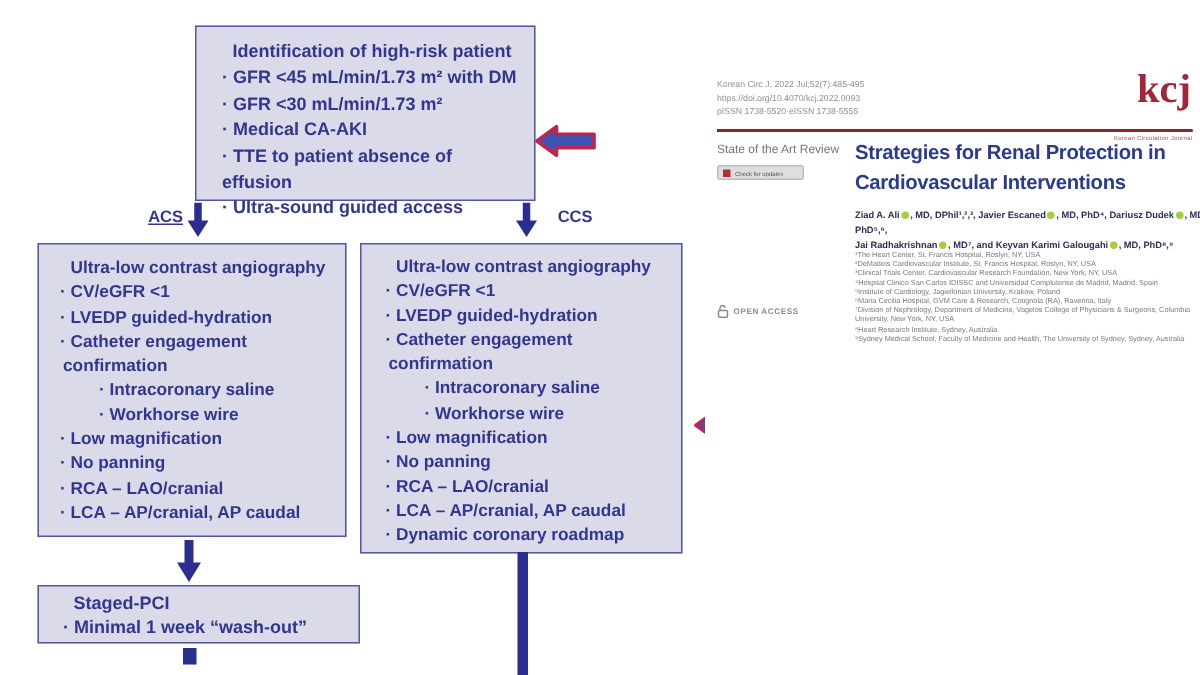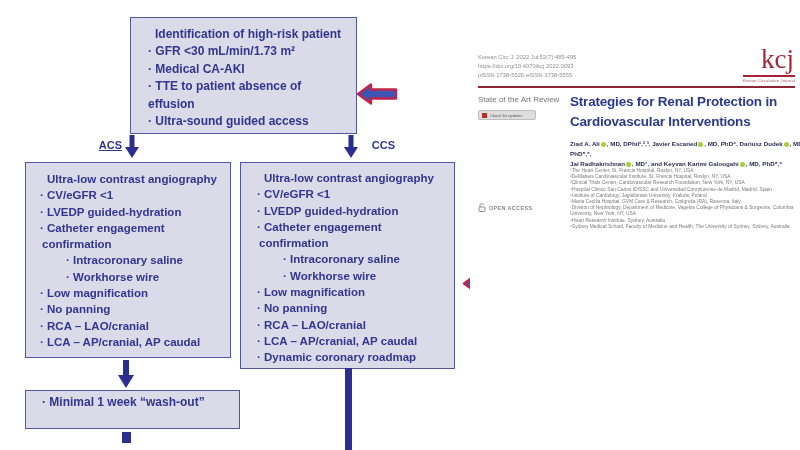--- a/index.html
+++ b/index.html
@@ -28,22 +28,22 @@
   .lbl-ccs{left:361px;top:139px;width:34px;text-align:right;}
 
   .svgabs{position:absolute;display:block;}
   .ccs-line{position:absolute;left:345px;top:368px;width:7px;height:82px;background:#2b2e8f;}
   .stub{position:absolute;left:122px;top:432px;width:9px;height:11px;background:#2b2e8f;}
 
   
   .paper{position:absolute;left:470px;top:0;width:330px;height:450px;background:#fff;}
   .cite{position:absolute;left:8px;top:53px;font-size:5.8px;line-height:9px;color:#8f8f8f;}
   .logo{position:absolute;right:5px;top:46px;text-align:right;}
-  .logo-text{font-family:"Liberation Serif",serif;font-weight:400;font-size:27px;
-    line-height:27px;color:#a32638;border-bottom:2.5px solid #a32638;padding:0 1px 2px 6px;}
+  .logo-text{font-family:"Liberation Serif",serif;font-weight:700;font-size:27px;
+    line-height:27px;color:#a32638;border-bottom:2.5px solid #a32638;padding:0 1px 13px 6px;}
   .logo-sub{font-size:4px;color:#a05560;margin-top:1px;letter-spacing:.2px;}
   .rule{position:absolute;left:8px;top:86px;width:317px;height:2px;background:#8e2433;}
   .article-type{position:absolute;left:8px;top:95px;font-size:8px;color:#757575;}
   .check-badge{position:absolute;left:8px;top:110px;width:58px;height:10px;background:#dedede;
     border:0.5px solid #bdbdbd;border-radius:2px;display:flex;align-items:center;gap:3px;
     padding:0 3px;box-sizing:border-box;}
   .check-icon{width:5px;height:5px;background:#b03030;flex:0 0 auto;}
   .check-text{font-size:4px;color:#555;white-space:nowrap;overflow:hidden;}
   .ptitle{position:absolute;left:100px;top:92px;width:242px;margin:0;font-size:13.5px;
     line-height:19.5px;letter-spacing:-0.2px;color:#2b3a8c;font-weight:700;}
@@ -58,20 +58,21 @@
 </style>
 </head>
 <body>
 
 <div class="canvas">
 
   <div class="flow">
 
     <div class="box top-box">
       <div class="box-title">Identification of high-risk patient</div>
+      <div class="line">· GFR &lt;45 mL/min/1.73 m² with DM</div>
       <div class="line">· GFR &lt;30 mL/min/1.73 m²</div>
       <div class="line">· Medical CA-AKI</div>
       <div class="line">· TTE to patient absence of effusion</div>
       <div class="line">· Ultra-sound guided access</div>
     </div>
 
     <svg class="svgabs" style="left:356px;top:82px" width="42" height="24" viewBox="0 0 42 24">
       <path d="M2,12 L15,2.5 L15,7.5 L40,7.5 L40,16.5 L15,16.5 L15,21.5 Z" fill="#3c55b5" stroke="#c02449" stroke-width="2.4" stroke-linejoin="round"></path>
     </svg>
 
@@ -115,20 +116,21 @@
       <div class="line">· LCA – AP/cranial, AP caudal</div>
       <div class="line">· Dynamic coronary roadmap</div>
     </div>
 
     <svg class="svgabs" style="left:118px;top:360px" width="16" height="28" viewBox="0 0 16 28">
       <rect x="5" y="0" width="6" height="16" fill="#2b2e8f"></rect>
       <polygon points="0,15 16,15 8,28" fill="#2b2e8f"></polygon>
     </svg>
 
     <div class="box staged-box">
+      <div class="box-title">Staged-PCI</div>
       <div class="line">· Minimal 1 week “wash-out”</div>
     </div>
 
     <div class="stub"></div>
     <div class="ccs-line"></div>
 
     <svg class="svgabs" style="left:462px;top:271px" width="57" height="25" viewBox="0 0 57 25">
       <path d="M2,12.5 L16,2.5 L16,8 L55,8 L55,17 L16,17 L16,22.5 Z" fill="#3c55b5" stroke="#c02449" stroke-width="2.4" stroke-linejoin="round"></path>
     </svg>
   </div>

